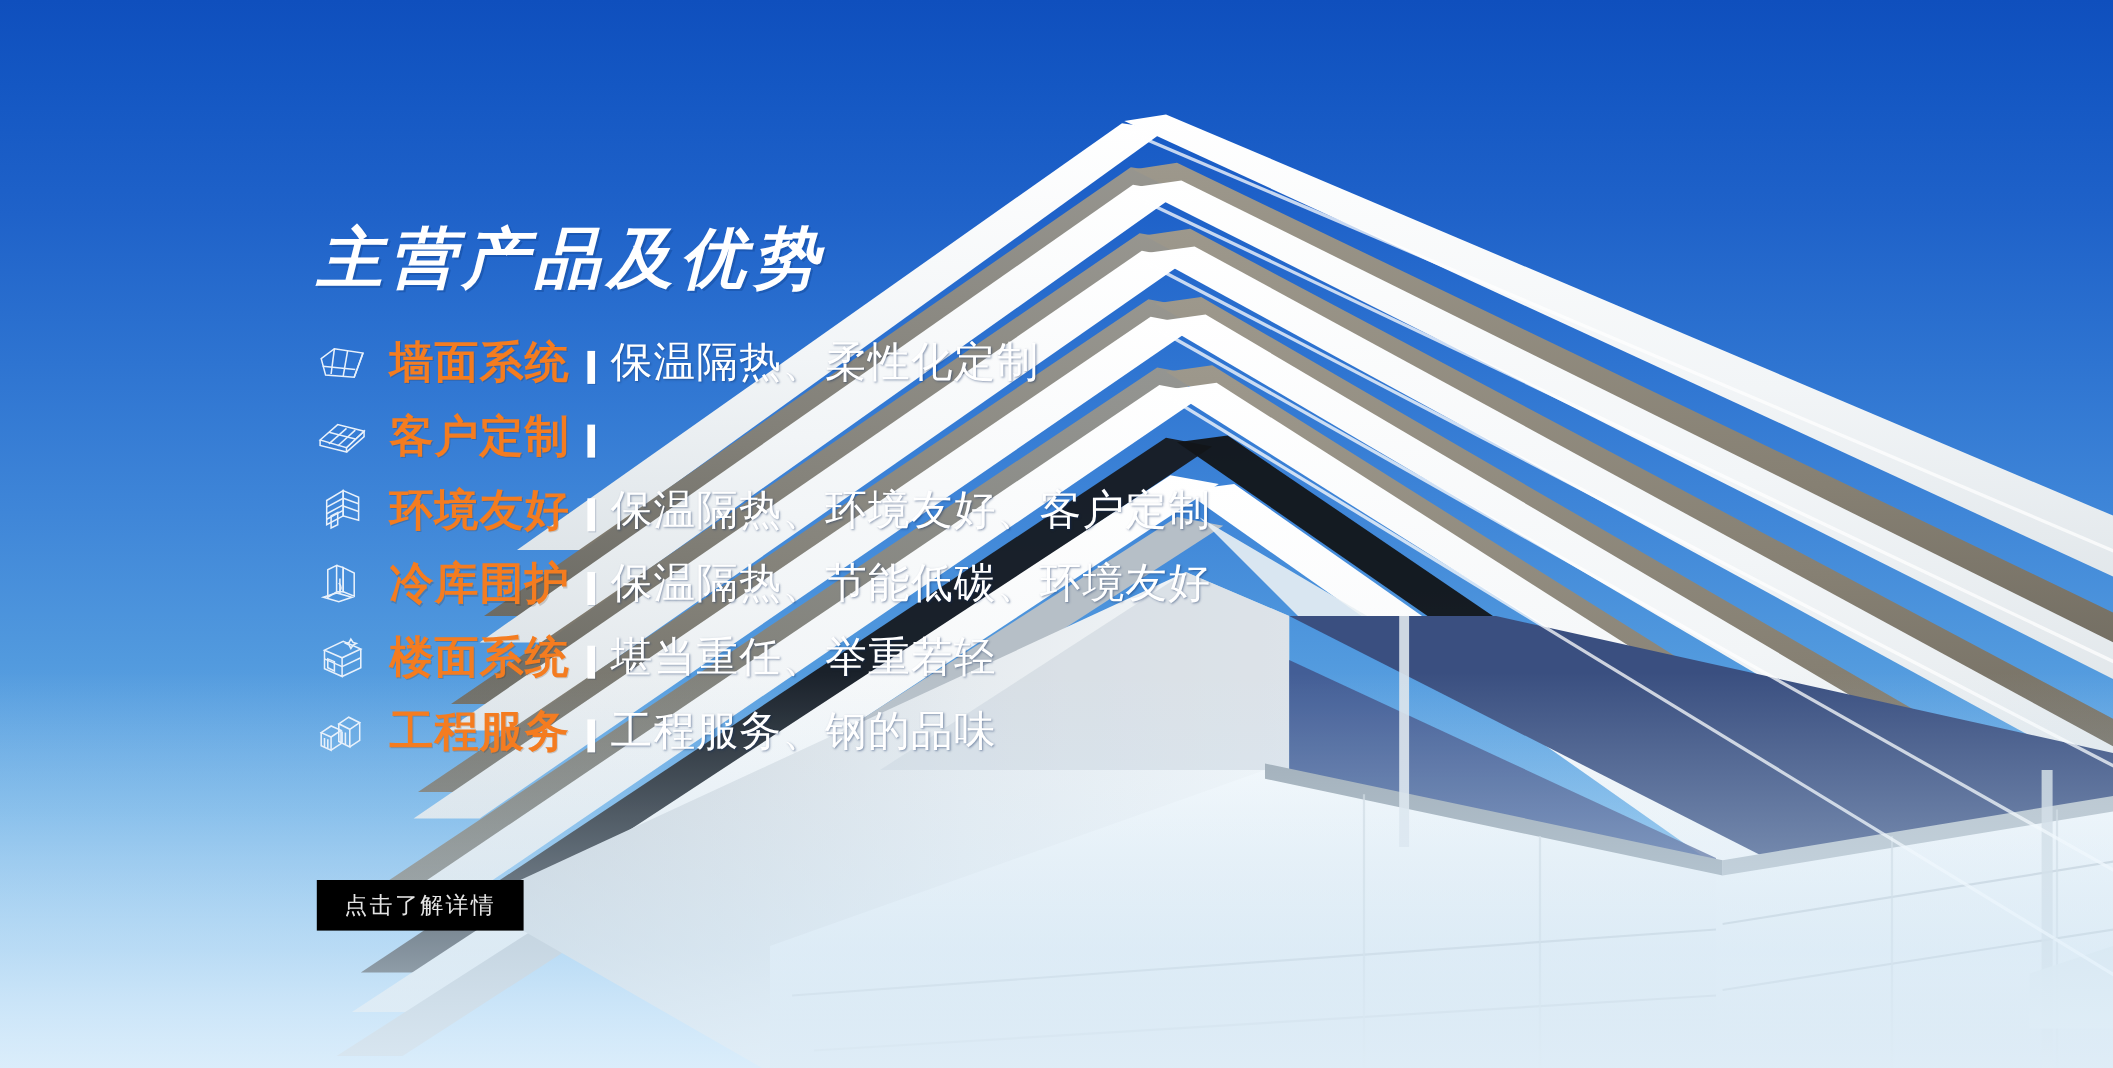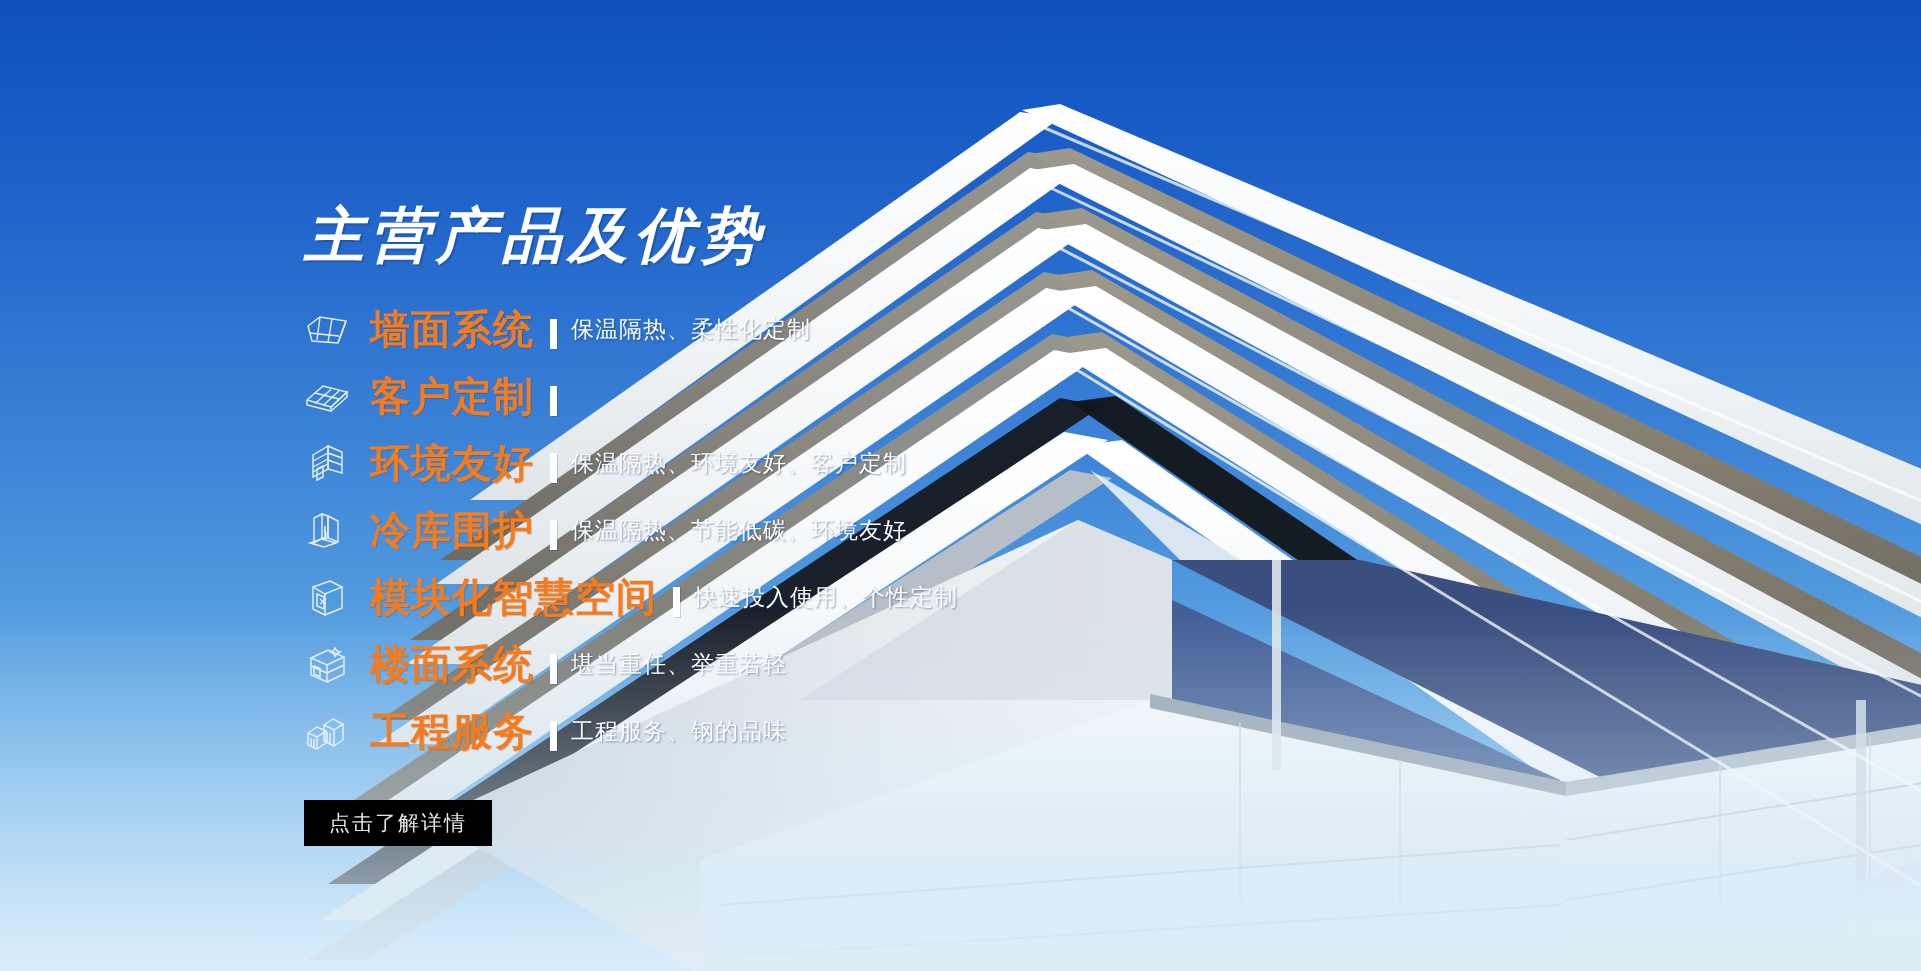--- a/index.html
+++ b/index.html
@@ -14,21 +14,21 @@
       #0f4fbd 0%, #1457c3 8%, #1f62c9 20%, #2e74d1 34%,
       #3f86d8 48%, #529ade 62%, #6db0e6 76%, #96c8ef 89%, #bcddf6 100%);
   }
   
   .photo{position:absolute;inset:0;overflow:hidden;}
   .sky-haze{
     position:absolute;left:0;right:0;bottom:0;height:360px;
     background:linear-gradient(to bottom,rgba(255,255,255,0) 0%,rgba(214,235,250,.55) 70%,rgba(226,241,252,.8) 100%);
   }
   
-  .content{position:absolute;left:16px;top:0;width:1100px;height:971px;z-index:40;}
+  .content{position:absolute;left:0;top:0;width:1100px;height:971px;z-index:40;}
   .title{
     position:absolute;left:288px;top:205px;
     color:#ffffff;font-size:60px;font-weight:bold;letter-spacing:6px;
     font-family:"DejaVu Sans","Liberation Sans",sans-serif;
     font-style:italic;
     text-shadow:2px 2px 0 rgba(8,50,120,.28);
     white-space:nowrap;line-height:1;
   }
   .list{position:absolute;left:288px;top:296px;}
   .row{
@@ -43,21 +43,21 @@
     color:#F47C20;font-size:40px;font-weight:bold;letter-spacing:1px;
     font-family:"DejaVu Sans","Liberation Sans",sans-serif;
     text-shadow:1px 1px 0 rgba(60,30,0,.18);
   }
   .sep{
     display:inline-block;width:7px;height:30px;background:#ffffff;
     margin:0 14px 0 16px;position:relative;top:4px;flex:0 0 7px;
     box-shadow:1px 1px 0 rgba(10,40,90,.18);
   }
   .desc{
-    color:#ffffff;font-size:23px;letter-spacing:1px;
+    color:#ffffff;font-size:38px;letter-spacing:1px;
     font-family:Liberation Sans, sans-serif;
     text-shadow:1px 1px 2px rgba(10,40,90,.45);
   }
   .cta{
     position:absolute;left:288px;top:800px;
     width:188px;height:46px;background:#000000;
     display:flex;align-items:center;justify-content:center;
     color:#e5e5e5;font-size:21px;letter-spacing:2px;cursor:pointer;
     font-family:"DejaVu Sans","Liberation Sans",sans-serif;
   }
@@ -240,34 +240,20 @@
             <polygon points="6,33 20,37 32,33 18,29"></polygon>
             <line x1="21" y1="16" x2="21" y2="30"></line>
             <path d="M20 20 q4 4 0 9"></path>
           </svg>
         </span>
         <span class="cat">冷库围护</span>
         <span class="sep"></span>
         <span class="desc">保温隔热、节能低碳、环境友好</span>
       </div>
 
-      <div class="row">
-        <span class="ico">
-          <svg width="46" height="42" viewBox="0 0 46 42" fill="none" stroke="#e8f1fb" stroke-width="1.4">
-            <polygon points="9,10 26,4 38,10 21,17"></polygon>
-            <polyline points="9,10 9,32 21,38 21,17"></polyline>
-            <polyline points="21,38 38,31 38,10"></polyline>
-            <polygon points="13,17 20,20 20,32 13,29"></polygon>
-            <path d="M16 22 l6 5 M22 22 l-6 5"></path>
-          </svg>
-        </span>
-        <span class="cat">模块化智慧空间</span>
-        <span class="sep"></span>
-        <span class="desc">快速投入使用、个性定制</span>
-      </div>
 
       <div class="row">
         <span class="ico">
           <svg width="46" height="42" viewBox="0 0 46 42" fill="none" stroke="#e8f1fb" stroke-width="1.4">
             <polygon points="7,14 24,6 40,13 23,21"></polygon>
             <polyline points="7,14 7,31 23,38 23,21"></polyline>
             <polyline points="23,38 40,30 40,13"></polyline>
             <line x1="7" y1="22" x2="23" y2="29"></line>
             <line x1="23" y1="29" x2="40" y2="21"></line>
             <polygon points="10,22 16,24.5 16,33 10,30"></polygon>

